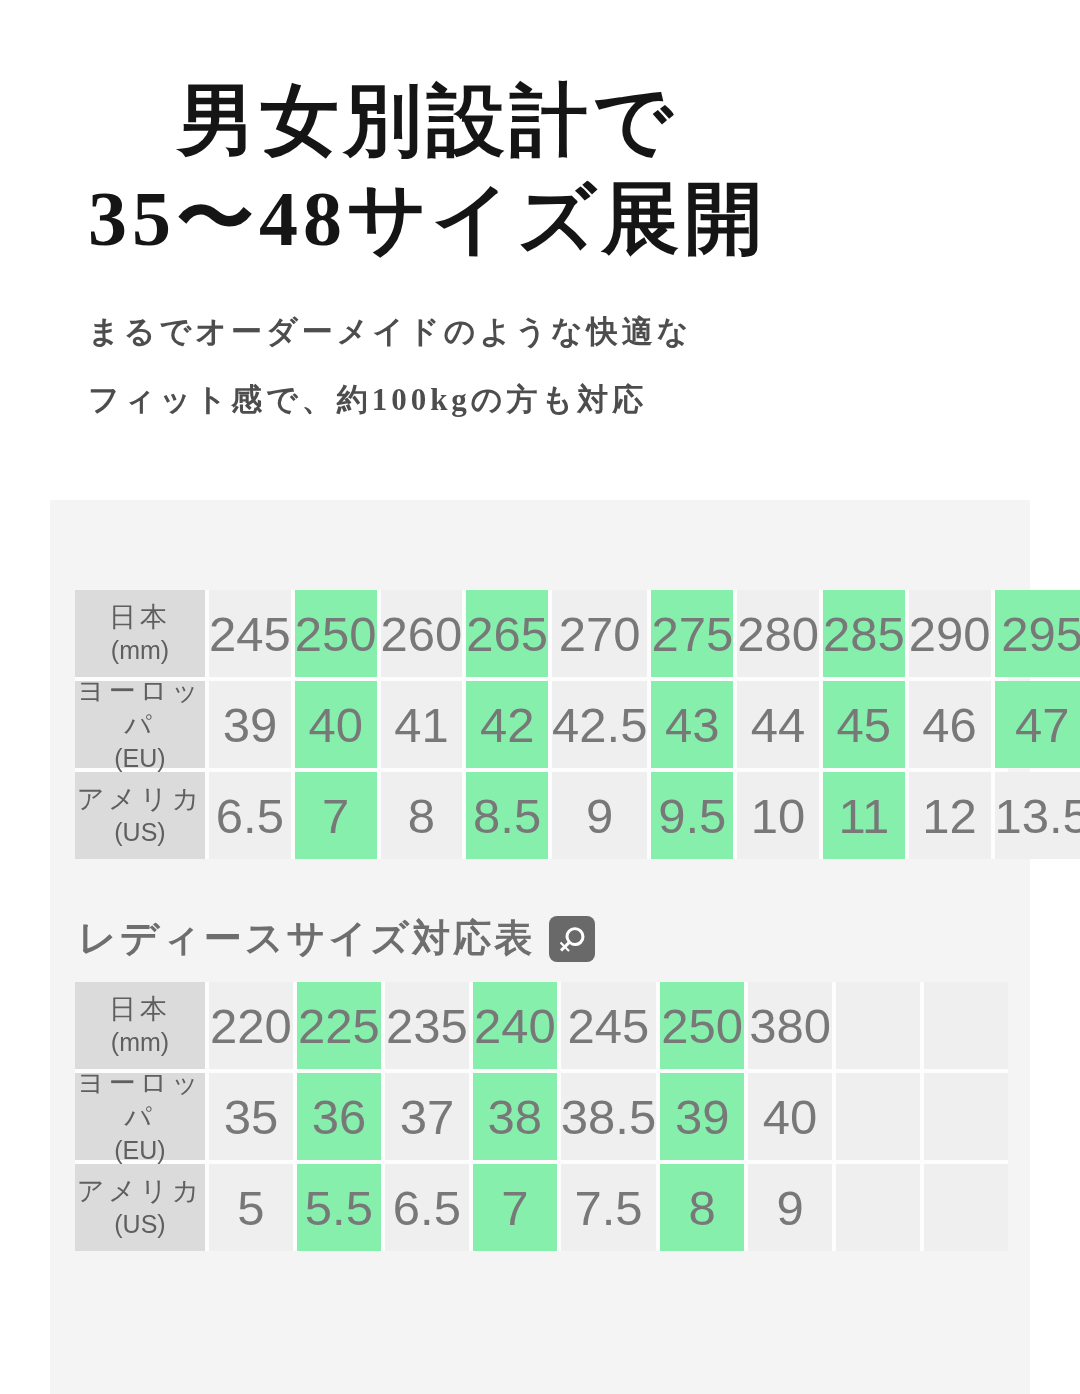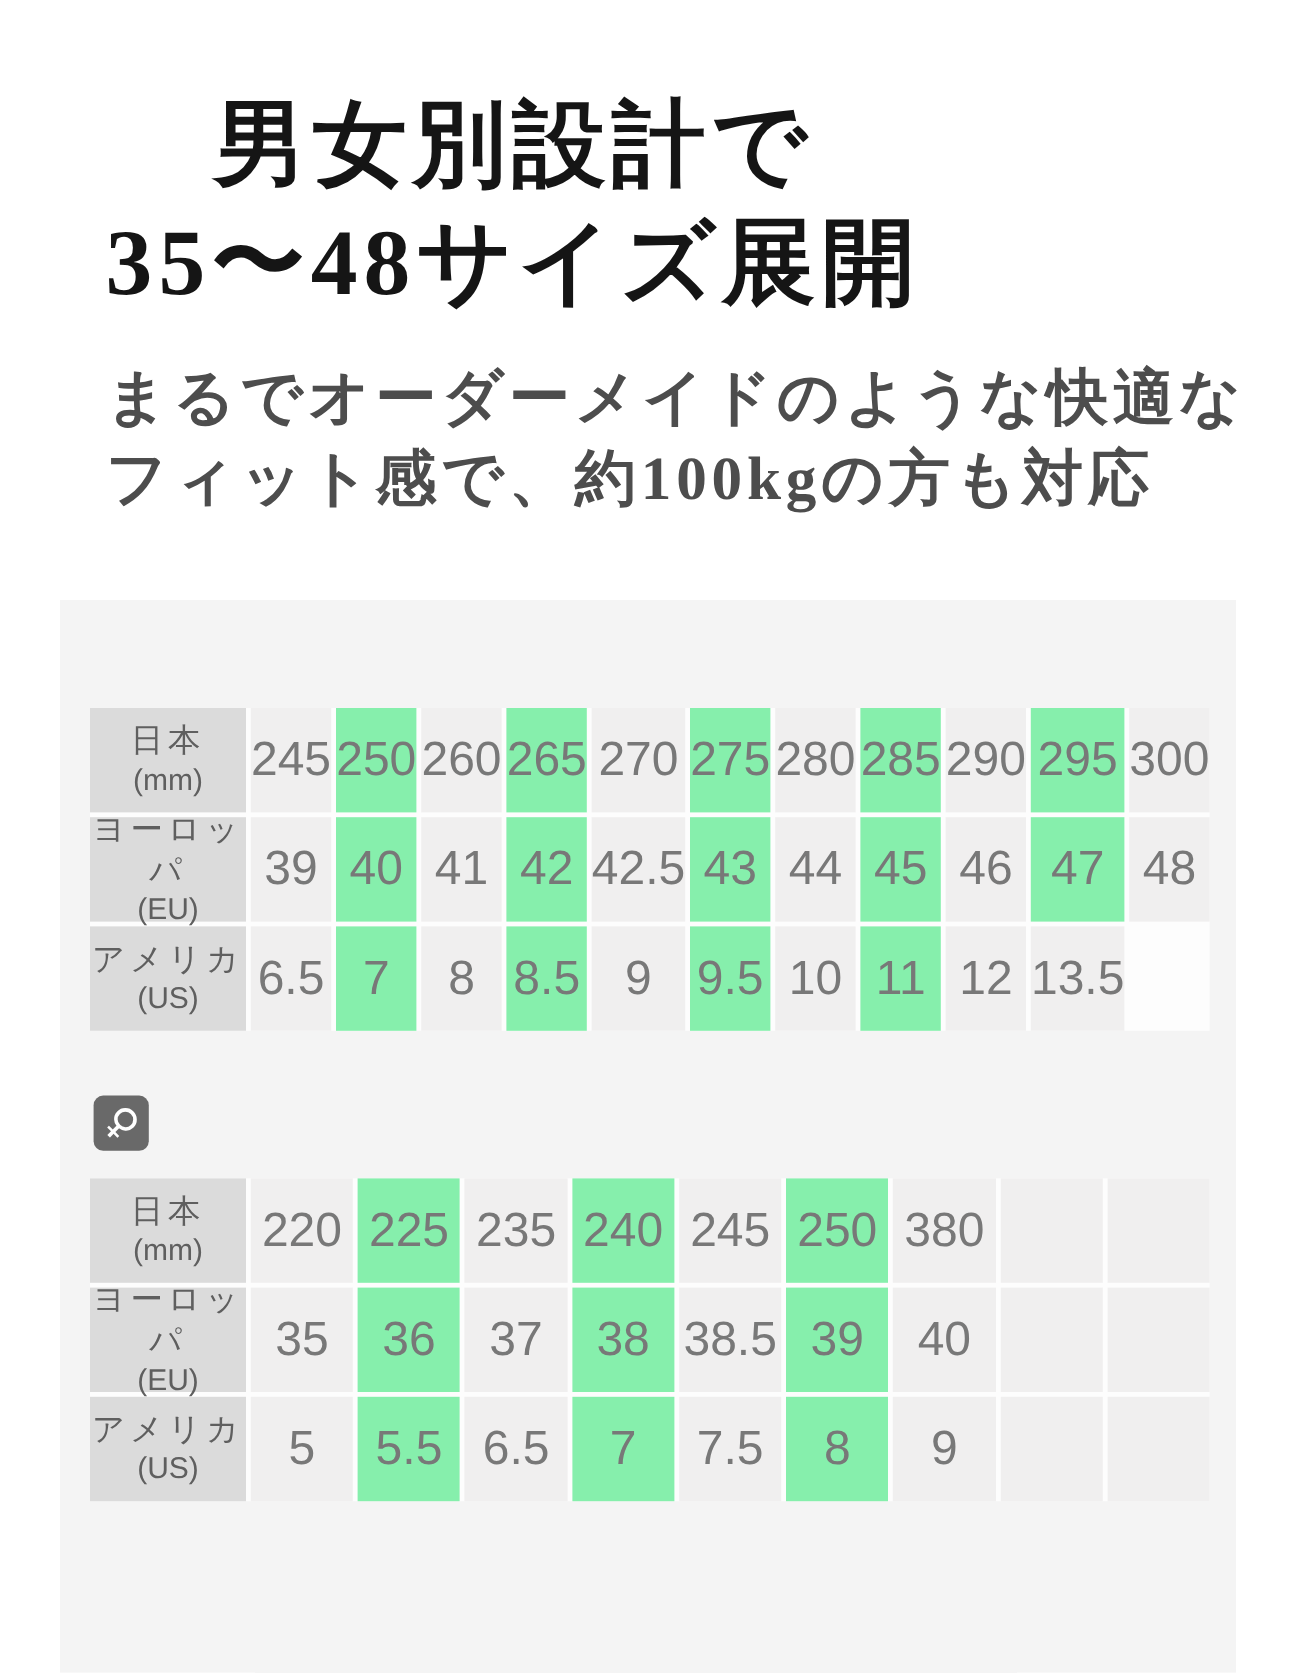--- a/index.html
+++ b/index.html
@@ -16,21 +16,21 @@
     font-family:"Liberation Serif","DejaVu Serif",serif;
     font-weight:bold;color:#151515;
     font-size:78px;line-height:98px;letter-spacing:5px;
     white-space:pre;
     text-align:center;
   }
   .sub-heading{
     position:absolute;left:88px;top:298px;
     font-family:"Liberation Serif","DejaVu Serif",serif;
     font-weight:bold;color:#4d4d4d;
-    font-size:51px;line-height:68px;letter-spacing:4px;
+    font-size:31px;line-height:68px;letter-spacing:4px;
     white-space:pre;
   }
   
   .panel{
     position:absolute;left:50px;top:500px;
     width:980px;height:894px;
     background:#f4f4f4;
   }
   .section-title-row{
     position:absolute;left:28px;
@@ -58,21 +58,21 @@
   }
   .size-table.mens{top:90px;grid-template-columns:130px repeat(11,1fr);grid-auto-rows:87px;}
   .size-table.womens{top:482px;grid-template-columns:130px repeat(9,1fr);grid-auto-rows:87px;}
   .cell{display:flex;align-items:center;justify-content:center;}
   .hcell{
     background:#dbdbdb;flex-direction:column;
     color:#5f5f5f;line-height:1.25;
   }
   .hlabel{font-size:27px;letter-spacing:4px;text-align:center;}
   .hunit{font-size:25px;letter-spacing:0;text-align:center;}
-  .vcell{font-size:40px;color:#787878;}
+  .vcell{font-size:49px;color:#787878;}
   .vcell.light{background:#f0efef;}
   .vcell.dark{background:#86efac;}
 </style>
 </head>
 <body>
 
 <div class="canvas">
 
   <div class="main-heading"><span>男女別設計で</span>
 <span>35〜48サイズ展開</span></div>
@@ -124,20 +124,21 @@
         <div class="cell vcell dark">8.5</div>
         <div class="cell vcell light">9</div>
         <div class="cell vcell dark">9.5</div>
         <div class="cell vcell light">10</div>
         <div class="cell vcell dark">11</div>
         <div class="cell vcell light">12</div>
         <div class="cell vcell light">13.5</div>
       </div>
 
     <div class="section-title-row womens">
+      <span class="section-title">レディースサイズ対応表</span>
       <span class="gender-icon female">
           <span>♀</span>
         </span>
     </div>
 
     <div class="size-table womens">
         <div class="cell hcell">
           <div class="hlabel">日本</div>
           <div class="hunit">(mm)</div>
         </div>

